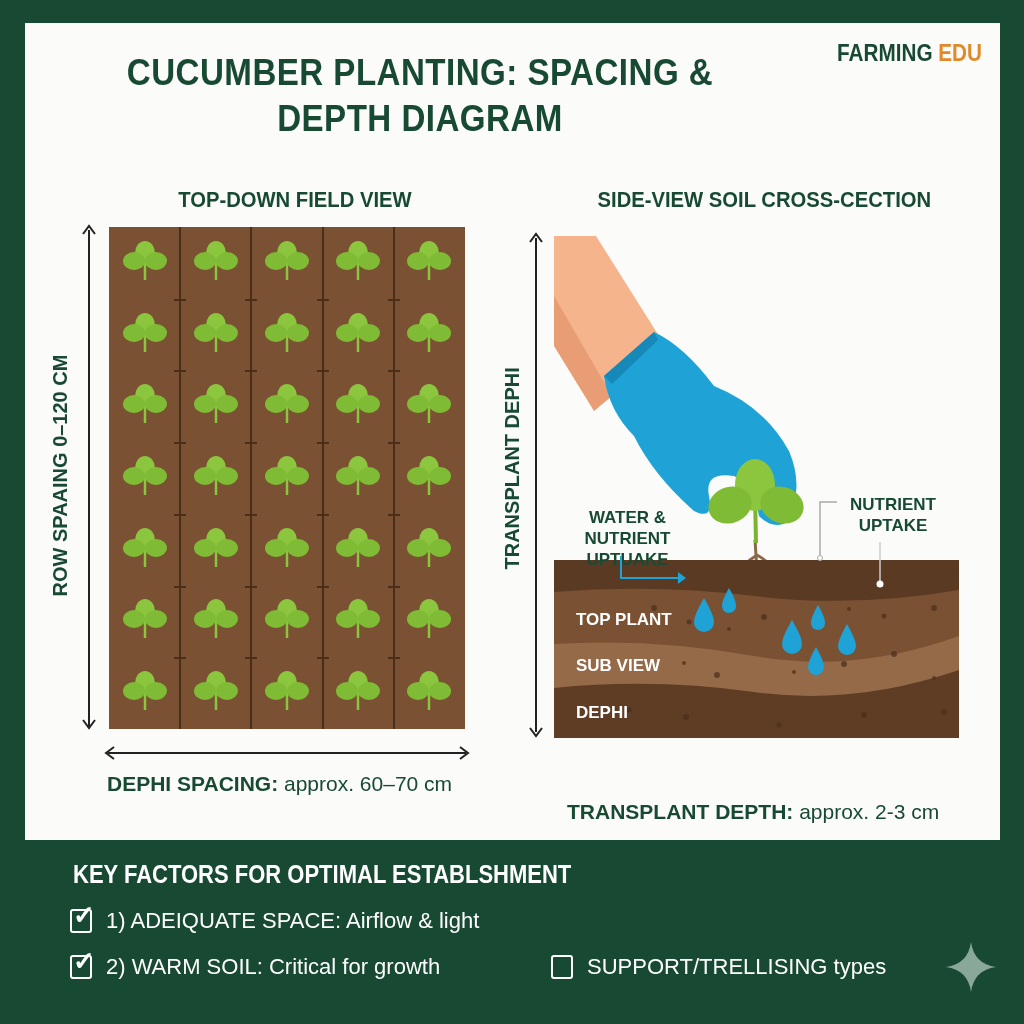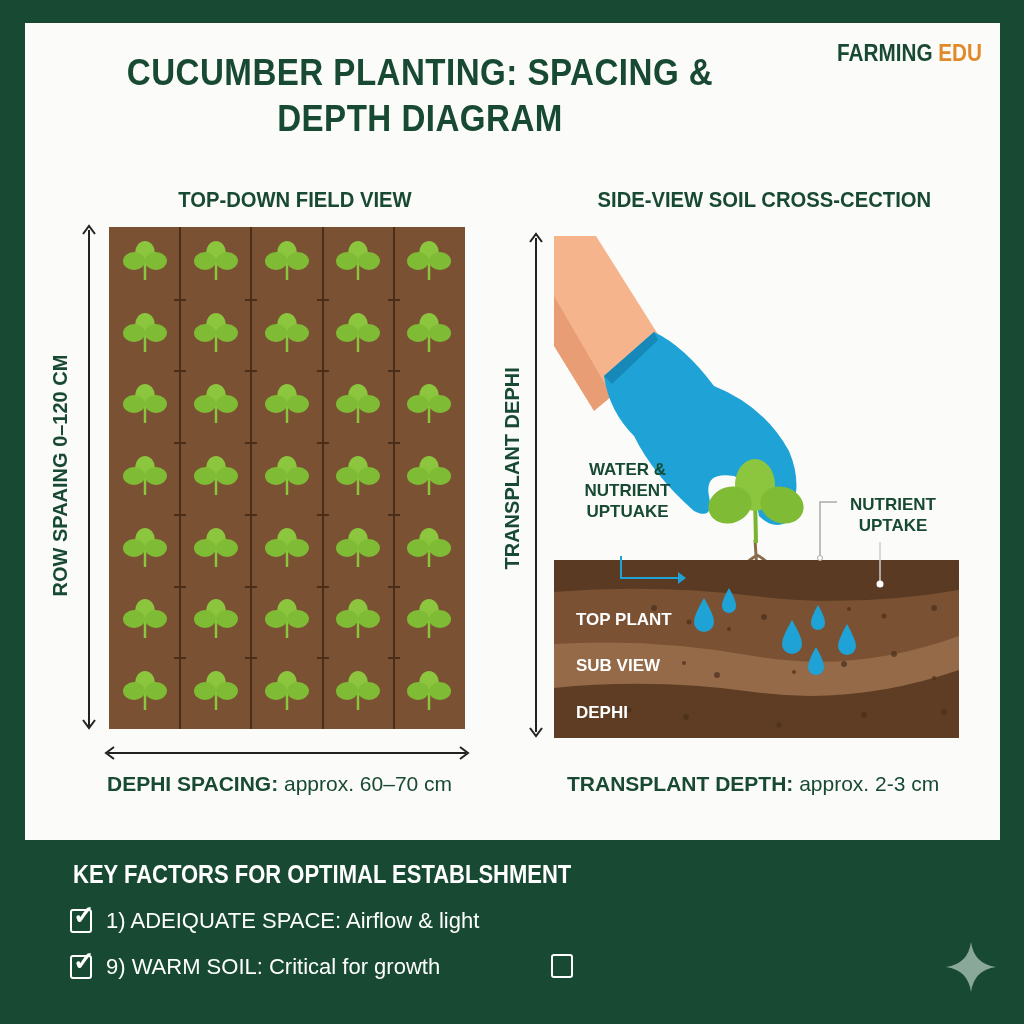--- a/index.html
+++ b/index.html
@@ -360,50 +360,51 @@
     <path d="M238,60 Q248,77 248,84 A10,10 0 0,1 228,84 Q228,77 238,60 Z"></path>
     <path d="M264,45 Q271,57 271,63 A7,7 0 0,1 257,63 Q257,57 264,45 Z"></path>
     <path d="M293,64 Q302,80 302,86 A9,9 0 0,1 284,86 Q284,80 293,64 Z"></path>
     <path d="M262,87 Q270,101 270,107 A8,8 0 0,1 254,107 Q254,101 262,87 Z"></path>
   </g>
 </svg>
 <div class="soil-label" style="left:576px;top:610px;">TOP PLANT</div>
 <div class="soil-label" style="left:576px;top:656px;">SUB VIEW</div>
 <div class="soil-label" style="left:576px;top:703px;">DEPHI</div>
 
-<div class="callout" style="left:575px;top:459px;width:105px;">WATER &amp; NUTRIENT UPTUAKE</div>
+<div class="callout" style="left:575px;top:507px;width:105px;">WATER &amp; NUTRIENT UPTUAKE</div>
 <svg style="position:absolute;left:618px;top:556px;" width="70" height="30">
   <polyline points="3,0 3,22 60,22" fill="none" stroke="#1fa3d6" stroke-width="2"></polyline>
   <polygon points="60,16 68,22 60,28" fill="#1fa3d6"></polygon>
 </svg>
 <div class="callout" style="left:843px;top:494px;width:100px;">NUTRIENT UPTAKE</div>
 <svg style="position:absolute;left:812px;top:500px;" width="75" height="92">
   <polyline points="25,2 8,2 8,55" fill="none" stroke="#aaa" stroke-width="1.5"></polyline>
   <circle cx="8" cy="58" r="2.5" fill="#fff" stroke="#aaa"></circle>
   <line x1="68" y1="42" x2="68" y2="82" stroke="#ccc" stroke-width="1.5"></line>
   <circle cx="68" cy="84" r="3.5" fill="#fff"></circle>
 </svg>
 
-<div class="caption" style="left:567px;top:772px;">
+<div class="caption" style="left:567px;top:800px;">
   <span>TRANSPLANT DEPTH:</span><span class="lite"> approx. 2-3 cm</span>
 </div>
 
 <div class="bottom-title">KEY FACTORS FOR OPTIMAL ESTABLSHMENT</div>
 
 <div class="check-item" style="left:70px;top:908px;">
   <span class="cbox">
       <span class="mark">✓</span>
     </span>
   <span>1) ADEIQUATE SPACE: Airflow &amp; light</span>
 </div>
 <div class="check-item" style="left:70px;top:954px;">
   <span class="cbox">
       <span class="mark">✓</span>
     </span>
-  <span>9) WARM SOIL: Critical for growth</span>
+  <span>2) WARM SOIL: Critical for growth</span>
 </div>
 <div class="check-item" style="left:551px;top:954px;">
   <span class="cbox"></span>
+  <span>SUPPORT/TRELLISING types</span>
 </div>
 
 <svg class="sparkle" viewBox="0 0 50 50">
   <path d="M25,0 Q28,22 50,25 Q28,28 25,50 Q22,28 0,25 Q22,22 25,0 Z" fill="#8aa89a"></path>
 </svg>
 
 </body></html>

